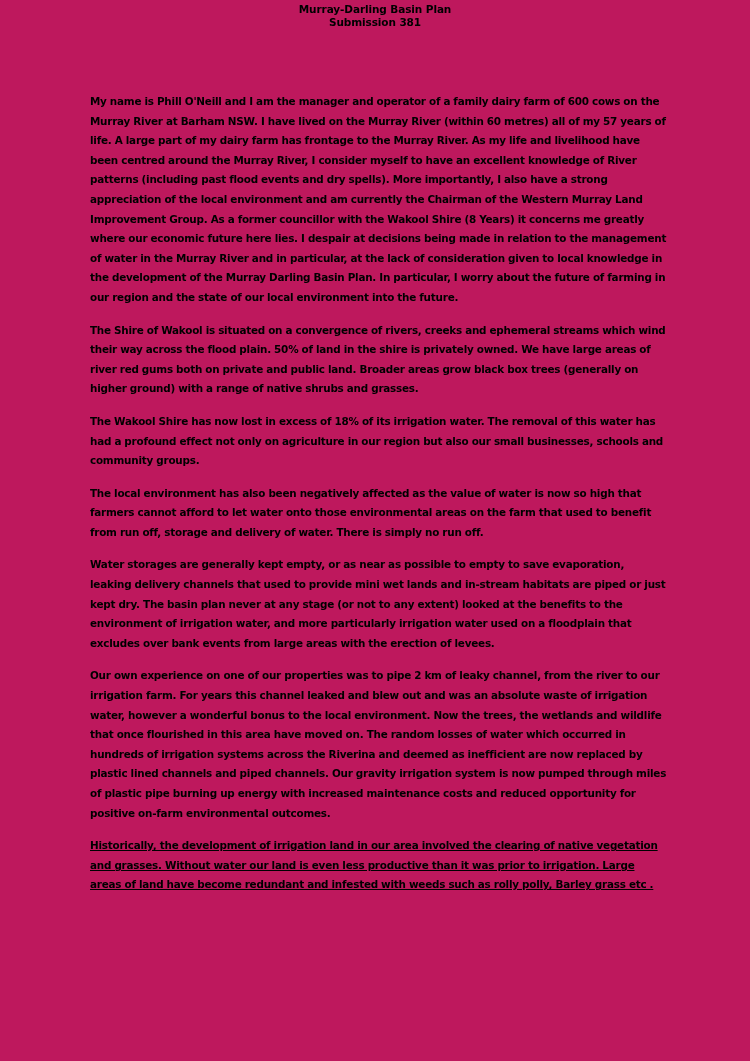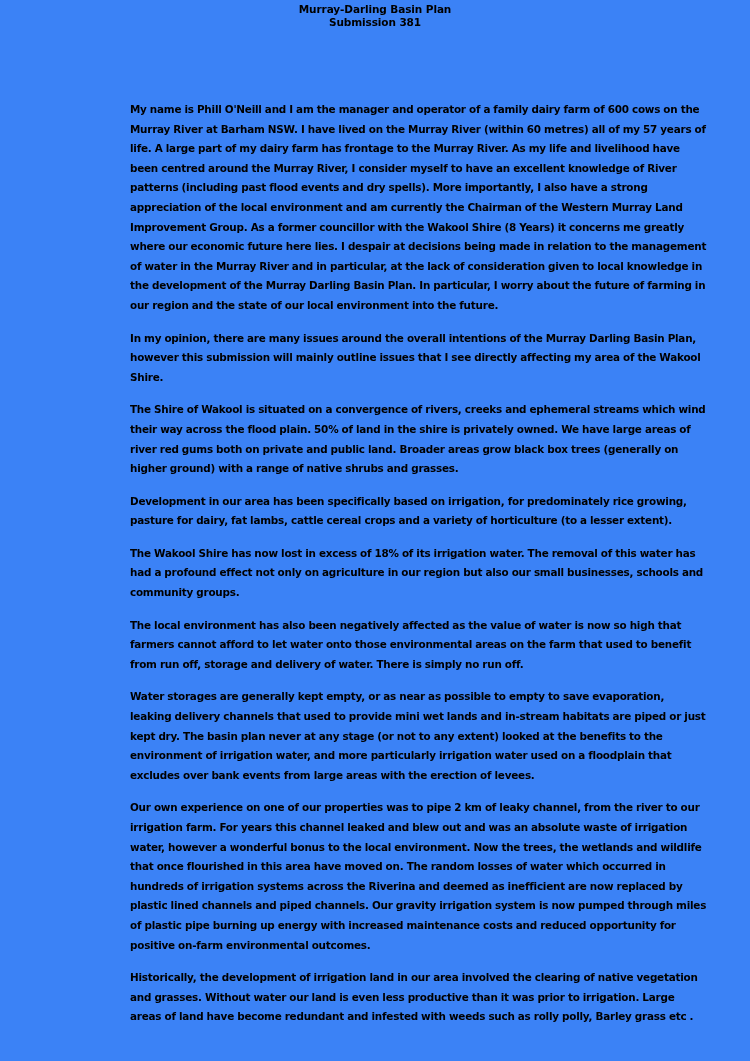--- a/index.html
+++ b/index.html
@@ -12,21 +12,21 @@
     width: 750px;
     height: 1061px;
     font-family: "DejaVu Sans", sans-serif;
     color: #000000;
     -webkit-font-smoothing: none;
   }
   .page {
     position: relative;
     width: 750px;
     height: 1061px;
-    background: #3b82f6;
+    background: #be185d;
     box-sizing: border-box;
     overflow: hidden;
   }
   .doc-header {
     position: absolute;
     top: 3px;
     left: 0;
     width: 750px;
     text-align: center;
     font-weight: bold;
@@ -34,53 +34,51 @@
     line-height: 12.5px;
     letter-spacing: -0.1px;
   }
   .doc-header .hdr-line {
     display: block;
     white-space: nowrap;
   }
   .body-col {
     position: absolute;
     left: 90px;
-    top: 100px;
+    top: 92px;
     width: 578px;
-    margin-left: 40px;
   }
   p.para {
     margin: 0 0 13px 0;
     font-size: 10.4px;
     line-height: 19.6px;
     font-weight: bold;
     letter-spacing: -0.22px;
     text-align: left;
     word-spacing: -0.2px;
     color: #000000;
   }
   p.para:last-child {
     margin-bottom: 0;
+    text-decoration: underline;
   }
 </style>
 </head>
 <body>
 
 <div class="page">
 
   <div class="doc-header">
     <span class="hdr-line">Murray-Darling Basin Plan</span>
     <span class="hdr-line">Submission 381</span>
   </div>
 
   <div class="body-col">
     <p class="para">My name is Phill O'Neill and I am the manager and operator of a family dairy farm of 600 cows on the Murray River at Barham NSW. I have lived on the Murray River (within 60 metres) all of my 57 years of life. A large part of my dairy farm has frontage to the Murray River. As my life and livelihood have been centred around the Murray River, I consider myself to have an excellent knowledge of River patterns (including past flood events and dry spells). More importantly, I also have a strong appreciation of the local environment and am currently the Chairman of the Western Murray Land Improvement Group. As a former councillor with the Wakool Shire (8 Years) it concerns me greatly where our economic future here lies. I despair at decisions being made in relation to the management of water in the Murray River and in particular, at the lack of consideration given to local knowledge in the development of the Murray Darling Basin Plan. In particular, I worry about the future of farming in our region and the state of our local environment into the future.</p>
-    <p class="para">In my opinion, there are many issues around the overall intentions of the Murray Darling Basin Plan, however this submission will mainly outline issues that I see directly affecting my area of the Wakool Shire.</p>
     <p class="para">The Shire of Wakool is situated on a convergence of rivers, creeks and ephemeral streams which wind their way across the flood plain. 50% of land in the shire is privately owned. We have large areas of river red gums both on private and public land. Broader areas grow black box trees (generally on higher ground) with a range of native shrubs and grasses.</p>
-    <p class="para">Development in our area has been specifically based on irrigation, for predominately rice growing, pasture for dairy, fat lambs, cattle cereal crops and a variety of horticulture (to a lesser extent).</p>
     <p class="para">The Wakool Shire has now lost in excess of 18% of its irrigation water. The removal of this water has had a profound effect not only on agriculture in our region but also our small businesses, schools and community groups.</p>
     <p class="para">The local environment has also been negatively affected as the value of water is now so high that farmers cannot afford to let water onto those environmental areas on the farm that used to benefit from run off, storage and delivery of water.  There is simply no run off.</p>
     <p class="para">Water storages are generally kept empty, or as near as possible to empty to save evaporation, leaking delivery channels that used to provide mini wet lands and in-stream habitats are piped or just kept dry. The basin plan never at any stage (or not to any extent) looked at the benefits to the environment of irrigation water, and more particularly irrigation water used on a floodplain that excludes over bank events from large areas with the erection of levees.</p>
     <p class="para">Our own experience on one of our properties was to pipe 2 km of leaky channel, from the river to our irrigation farm. For years this channel leaked and blew out and was an absolute waste of irrigation water, however a wonderful bonus to the local environment. Now the trees, the wetlands and wildlife that once flourished in this area have moved on. The random losses of water which occurred in hundreds of irrigation systems across the Riverina and deemed as inefficient are now replaced by plastic lined channels and piped channels. Our gravity irrigation system is now pumped through miles of plastic pipe burning up energy with increased maintenance costs and reduced opportunity for positive on-farm environmental outcomes.</p>
     <p class="para">Historically, the development of irrigation land in our area involved the clearing of native vegetation and grasses. Without water our land is even less productive than it was prior to irrigation. Large areas of land have become redundant and infested with weeds such as rolly polly, Barley grass etc .</p>
   </div>
 
 </div>
 
 </body></html>

